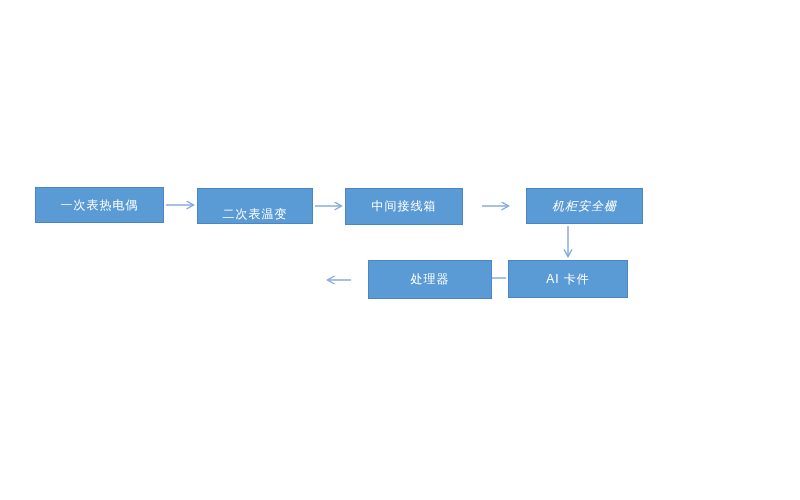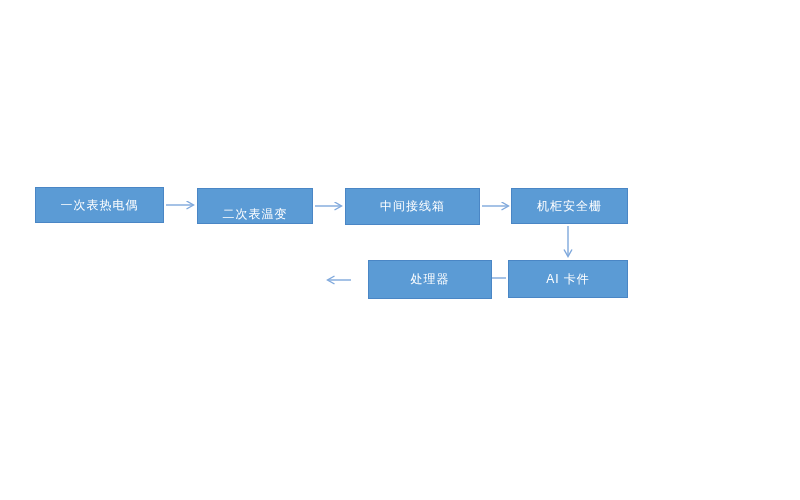--- a/index.html
+++ b/index.html
@@ -68,25 +68,25 @@
   </svg>
 
   <div class="node" style="left:35px;  top:187px; width:129px; height:36px;">
     <span>一次表热电偶</span>
   </div>
 
   <div class="node" style="left:197px; top:188px; width:116px; height:36px;align-items:flex-end;">
     <span>二次表温变</span>
   </div>
 
-  <div class="node" style="left:345px; top:188px; width:135px; height:37px;">
+  <div class="node" style="left:345px; top:188px; width:118px; height:37px;">
     <span>中间接线箱</span>
   </div>
 
-  <div class="node" style="left:511px; top:188px; width:117px; height:36px;">
+  <div class="node" style="left:526px; top:188px; width:117px; height:36px;font-style:italic;">
     <span>机柜安全栅</span>
   </div>
 
   <div class="node" style="left:508px; top:260px; width:120px; height:38px;">
     <span>AI 卡件</span>
   </div>
 
   <div class="node" style="left:368px; top:260px; width:124px; height:39px;align-items:center;">
     <span>处理器</span>
   </div>

